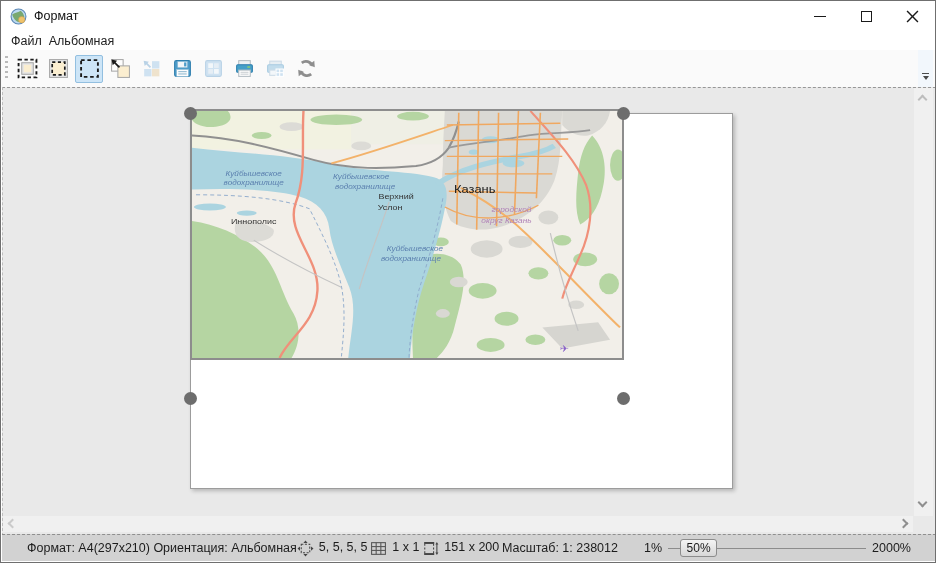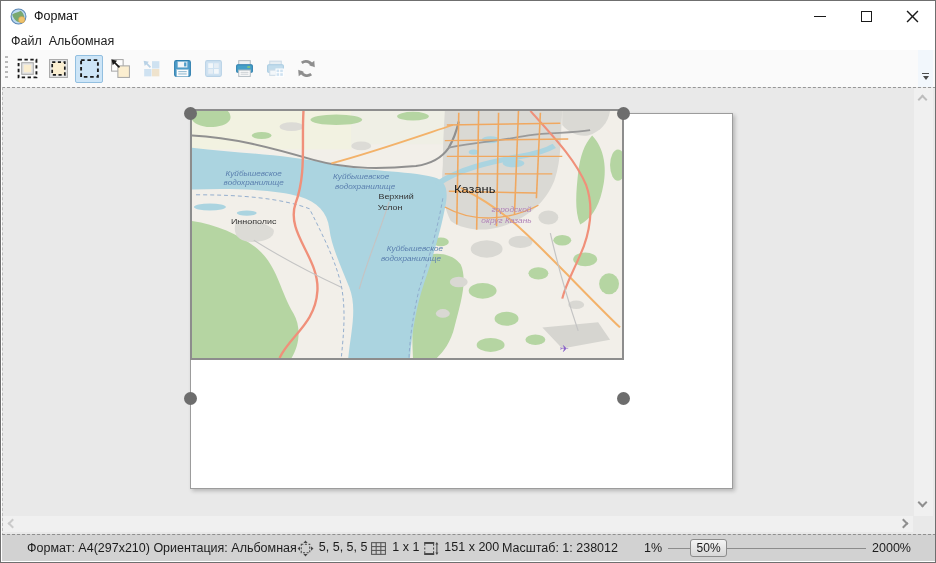--- a/index.html
+++ b/index.html
@@ -52,21 +52,21 @@
   .chev-up    { border-color:#bdbdbd; transform:rotate(135deg); left:5px; top:8px; }
   .chev-down  { border-color:#8f8f8f; transform:rotate(-45deg); left:5px; bottom:10px; }
 
   
   .statusbar { position:absolute; left:1px; bottom:1px; width:934px; height:27px; background:#d2d2d2; border-top:1px dashed #8f8f8f; display:flex; align-items:center; padding:0 25px; white-space:nowrap; }
   .statusbar .sicon { width:17px; height:17px; margin-right:5px; flex:none; }
   .sb-group { display:flex; align-items:flex-start; }
   .zoom-wrap { display:flex; align-items:center; margin-left:26px; }
   .zoom-slider { position:relative; width:198px; height:20px; margin:0 6px; }
   .zoom-track { position:absolute; left:0; right:0; top:10px; border-top:1px solid #8c8c8c; }
-  .zoom-thumb { position:absolute; left:22px; top:1px; width:37px; height:18px; border:1px solid #8c8c8c; border-radius:3px;
+  .zoom-thumb { position:absolute; left:12px; top:1px; width:37px; height:18px; border:1px solid #8c8c8c; border-radius:3px;
                 background:linear-gradient(#f4f4f4,#d7d7d7); display:flex; align-items:center; justify-content:center; font-size:12px; color:#1c1c1c; }
 </style>
 </head>
 <body>
 
 <div class="window">
 
   <div class="titlebar">
     <svg class="app-icon" viewBox="0 0 16 16">
       <circle cx="8" cy="8" r="7" fill="#bcd9f0" stroke="#5b87b5"></circle>

